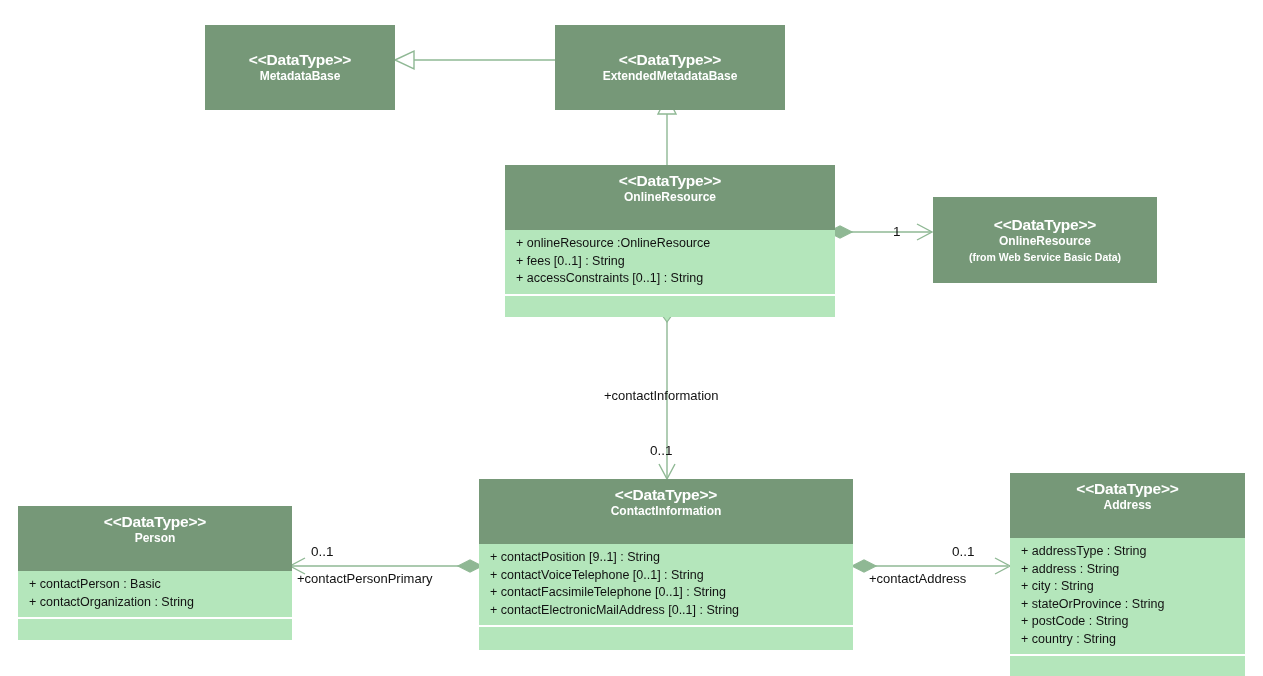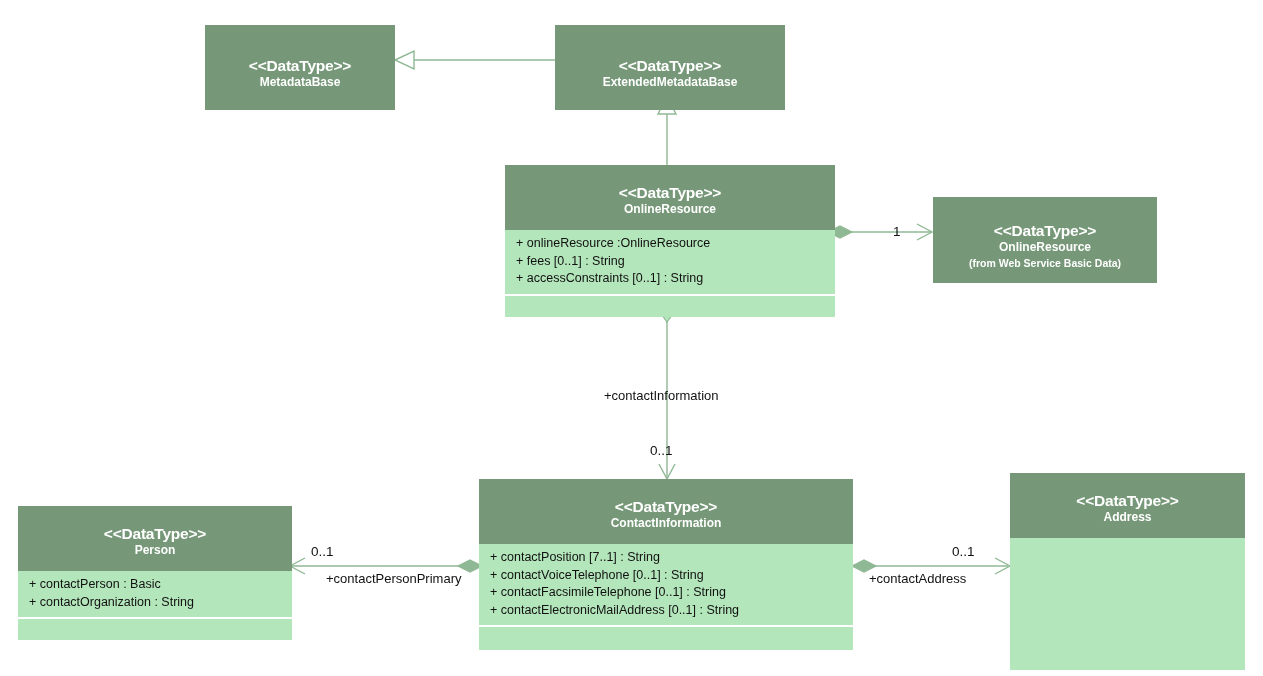--- a/index.html
+++ b/index.html
@@ -43,21 +43,20 @@
     color: #ffffff;
     text-align: center;
     padding: 7px 6px 8px 6px;
     line-height: 1.18;
   }
   .stereotype {
     display: block;
     font-size: 15.5px;
     font-weight: bold;
     letter-spacing: -0.2px;
-    margin-top: 12px;
   }
   .class-name {
     display: block;
     font-size: 12px;
     font-weight: bold;
   }
   .class-from {
     display: block;
     font-size: 10.5px;
     font-weight: bold;
@@ -167,21 +166,21 @@
       <span class="class-from">(from Web Service Basic Data)</span>
     </div>
   </div>
 
   <div class="uml-class" style="left:479px; top:479px; width:374px; height:171px;">
     <div class="uml-header" style="height:50px;">
       <span class="stereotype">&lt;&lt;DataType&gt;&gt;</span>
       <span class="class-name">ContactInformation</span>
     </div>
     <div class="uml-attrs">
-      <div class="attr">+ contactPosition [7..1] : String</div>
+      <div class="attr">+ contactPosition [9..1] : String</div>
       <div class="attr">+ contactVoiceTelephone [0..1] : String</div>
       <div class="attr">+ contactFacsimileTelephone [0..1] : String</div>
       <div class="attr">+ contactElectronicMailAddress [0..1] : String</div>
     </div>
     <div class="uml-ops"></div>
   </div>
 
   <div class="uml-class" style="left:18px; top:506px; width:274px; height:127px;">
     <div class="uml-header" style="height:50px;">
       <span class="stereotype">&lt;&lt;DataType&gt;&gt;</span>
@@ -192,30 +191,38 @@
       <div class="attr">+ contactOrganization : String</div>
     </div>
     <div class="uml-ops"></div>
   </div>
 
   <div class="uml-class" style="left:1010px; top:473px; width:235px; height:197px;">
     <div class="uml-header" style="height:50px;">
       <span class="stereotype">&lt;&lt;DataType&gt;&gt;</span>
       <span class="class-name">Address</span>
     </div>
+    <div class="uml-attrs">
+      <div class="attr">+ addressType : String</div>
+      <div class="attr">+ address : String</div>
+      <div class="attr">+ city : String</div>
+      <div class="attr">+ stateOrProvince : String</div>
+      <div class="attr">+ postCode : String</div>
+      <div class="attr">+ country : String</div>
+    </div>
     <div class="uml-ops"></div>
   </div>
 
   <div class="edge-label mult" style="left:893px; top:225px;">1</div>
 
   <div class="edge-label" style="left:604px; top:389px;">+contactInformation</div>
 
   <div class="edge-label mult" style="left:650px; top:444px;">0..1</div>
 
   <div class="edge-label mult" style="left:311px; top:545px;">0..1</div>
 
-  <div class="edge-label" style="left:297px; top:572px;margin-left:29px;">+contactPersonPrimary</div>
+  <div class="edge-label" style="left:297px; top:572px;">+contactPersonPrimary</div>
 
   <div class="edge-label mult" style="left:952px; top:545px;">0..1</div>
 
   <div class="edge-label" style="left:869px; top:572px;">+contactAddress</div>
 
 </div>
 
 </body></html>

